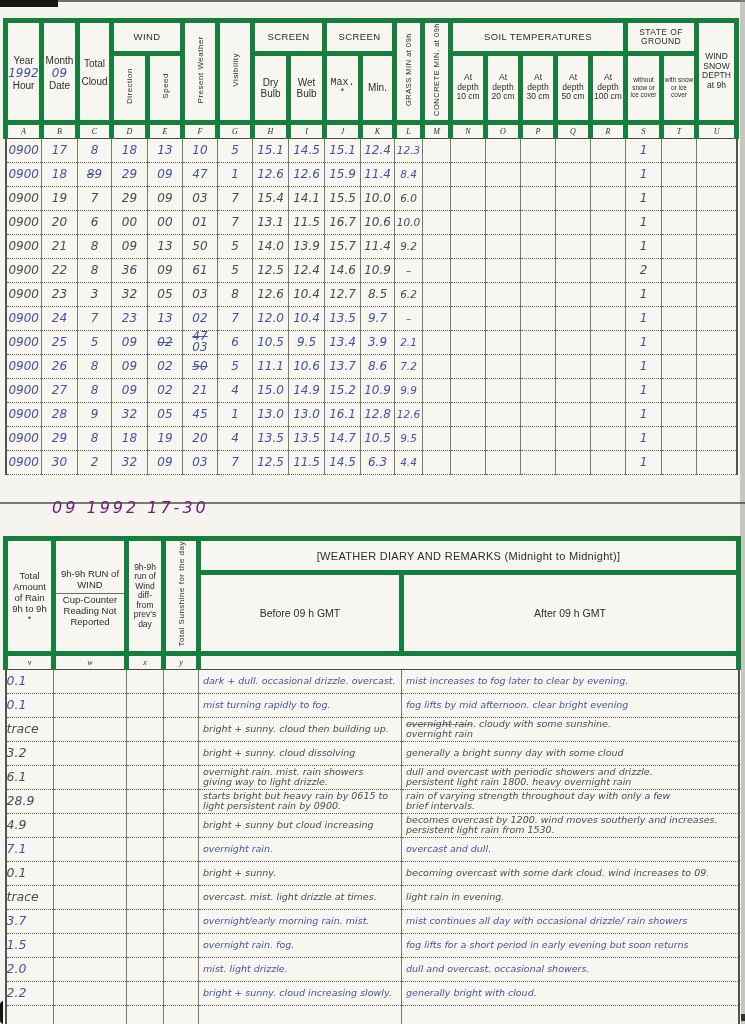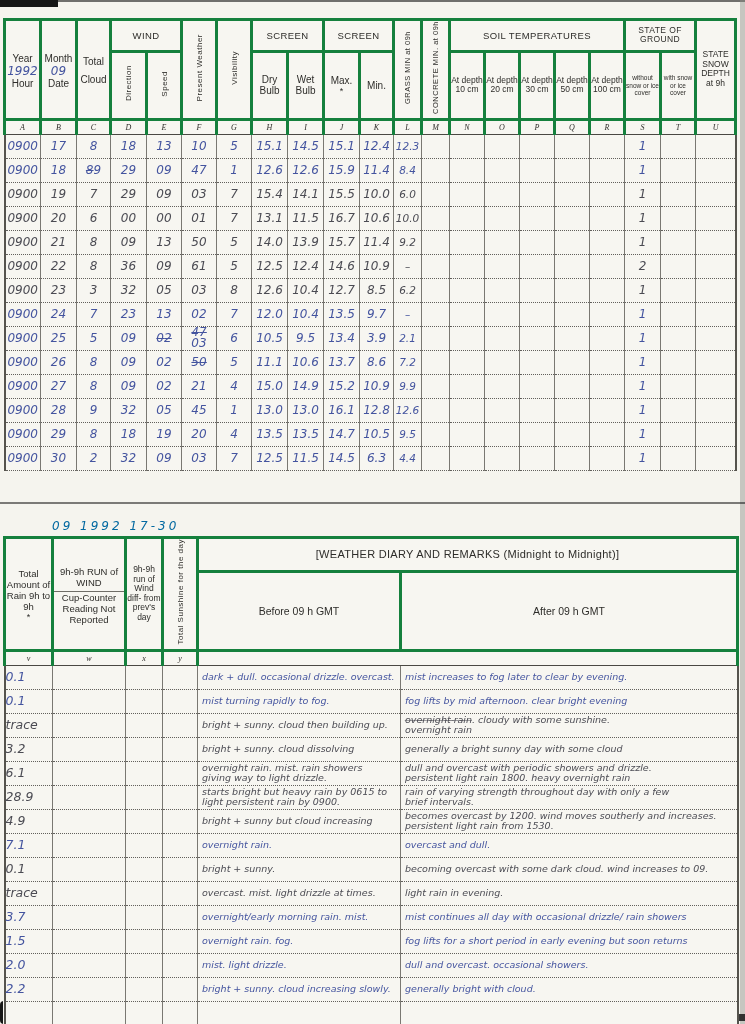--- a/index.html
+++ b/index.html
@@ -9,21 +9,21 @@
   .edge{position:absolute;background:#161616;}
   .soft-edge{position:absolute;background:#8f8d88;}
   .bleed{position:absolute;background:rgba(125,135,165,0.12);border-radius:3px;}
   .ghost-text{position:absolute;font-family:"DejaVu Sans",sans-serif;font-style:italic;
         color:rgba(105,115,150,0.45);font-size:14px;letter-spacing:2px;}
   
   table{border-collapse:collapse;table-layout:fixed;}
   .obs{position:absolute;left:3px;top:18px;width:733px;border:2px solid #55534d;border-bottom:none;background:#f7f6f1;}
   .diary{position:absolute;left:3px;top:536px;width:733px;border:2px solid #55534d;border-bottom:none;background:#f7f6f1;}
   th,td{padding:0;margin:0;}
-  .obs th,.diary th{border:3px solid #15803d;font-weight:normal;}
+  .obs th,.diary th{border:5px solid #15803d;font-weight:normal;}
   .obs td,.diary td{border-left:1px solid #7a7872;border-right:1px solid #7a7872;
         border-bottom:1px dotted #62605c;}
   .plabel{font-size:10px;color:#2f2e2b;}
   .grp{font-size:9.5px;letter-spacing:.4px;}
   .tiny{font-size:6.5px;line-height:7.5px;}
   .small{font-size:8.5px;line-height:9.5px;}
   .stack{display:flex;flex-direction:column;align-items:center;justify-content:flex-start;height:100%;padding-top:3px;box-sizing:border-box;}
   .spacer{flex:1;}
   .vt{display:inline-block;writing-mode:vertical-rl;transform:rotate(180deg);
       font-size:8px;line-height:9px;letter-spacing:.5px;}
@@ -46,22 +46,22 @@
   .diary thead tr.dh2{height:56px;}
   .diary tbody tr{height:24px;}
   .diary tbody td{font-size:9.5px;line-height:10.5px;vertical-align:middle;}
   .diary tbody td.rain{text-align:left;font-size:12.5px;}
   .diary tbody td.remark{padding-left:4px;}
   .w-split{display:flex;flex-direction:column;height:100%;}
   .w-split .w-top{border-bottom:1px solid #6f6d67;padding:3px 1px;font-size:9.5px;line-height:11px;}
   .w-split .w-bot{flex:1;display:flex;flex-direction:column;justify-content:center;font-size:9.5px;line-height:11px;}
   .diary-title{font-size:11px;letter-spacing:.3px;}
   .subh{font-size:10.5px;}
-  .hw-title{position:absolute;left:52px;top:519px;font-family:"DejaVu Sans",sans-serif;
-      font-style:italic;font-size:12px;color:#0369a1;letter-spacing:3px;}
+  .hw-title{position:absolute;left:52px;top:498px;font-family:"DejaVu Sans",sans-serif;
+      font-style:italic;font-size:16px;color:#701a75;letter-spacing:3px;}
   .asterisk{font-size:9px;}
 </style>
 </head>
 <body>
 
 <div class="page">
 
   <div class="edge" style="left:0;top:0;width:58px;height:7px;"></div>
   <div class="edge" style="left:58px;top:0;width:687px;height:2px;opacity:.6;"></div>
   <div class="soft-edge" style="left:740px;top:0;width:5px;height:1024px;opacity:.45;"></div>
@@ -134,33 +134,33 @@
         <th colspan="2" class="grp">SCREEN</th>
         <th colspan="2" class="grp">SCREEN</th>
         <th rowspan="2">
           <span class="vt" style="font-size:7.5px">GRASS MIN at 09h</span>
         </th>
         <th rowspan="2">
           <span class="vt" style="font-size:7.5px">CONCRETE MIN. at 09h</span>
         </th>
         <th colspan="5" class="grp">SOIL TEMPERATURES</th>
         <th colspan="2" class="grp" style="font-size:8.5px;line-height:9px">STATE OF GROUND</th>
-        <th rowspan="2" class="small">STATE SNOW DEPTH at 9h</th>
+        <th rowspan="2" class="small">WIND SNOW DEPTH at 9h</th>
       </tr>
       <tr class="r2">
         <th>
           <span class="vt">Direction</span>
         </th>
         <th>
           <span class="vt">Speed</span>
         </th>
         <th class="plabel">Dry Bulb</th>
         <th class="plabel">Wet Bulb</th>
         <th>
-          <div class="stack" style="justify-content:center;padding-top:0;">
+          <div class="stack" style="justify-content:center;padding-top:0;font-family:Liberation Mono, monospace;">
             <span class="plabel">Max.</span>
             <span class="asterisk">*</span>
           </div>
         </th>
         <th class="plabel">Min.</th>
         <th class="small">At depth 10 cm</th>
         <th class="small">At depth 20 cm</th>
         <th class="small">At depth 30 cm</th>
         <th class="small">At depth 50 cm</th>
         <th class="small">At depth 100 cm</th>

